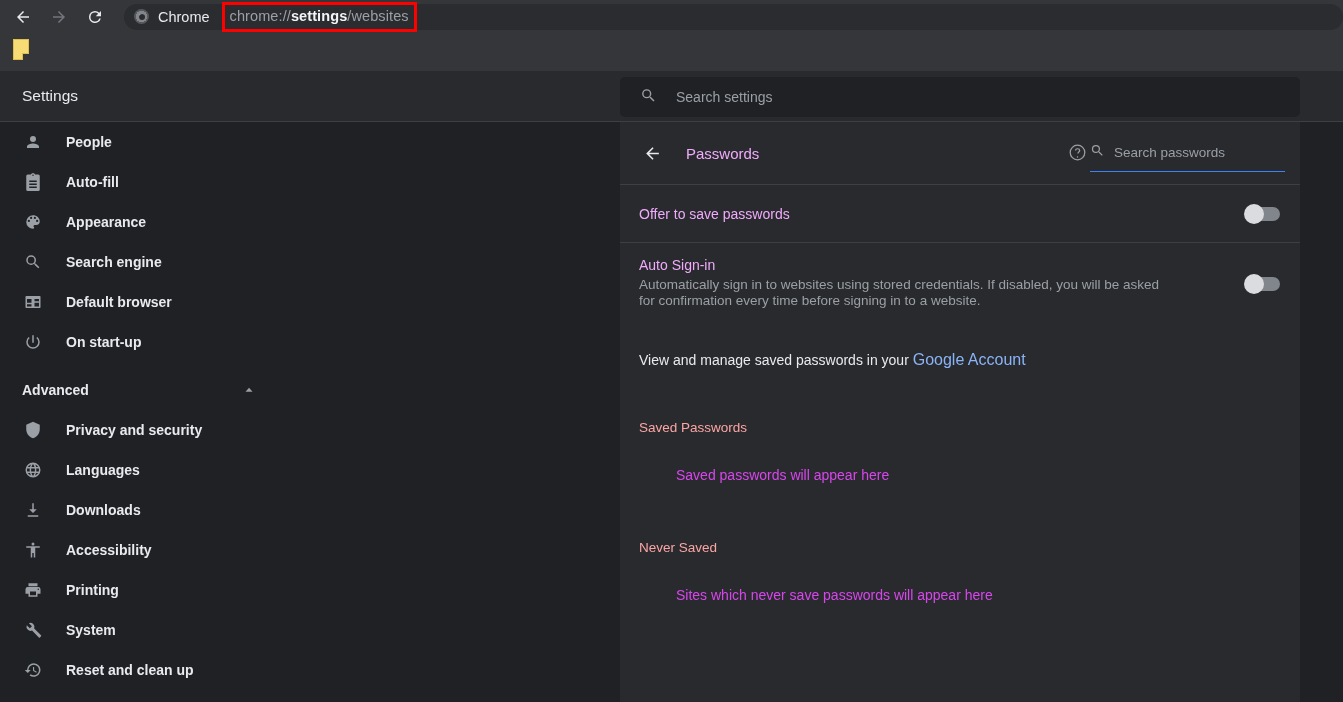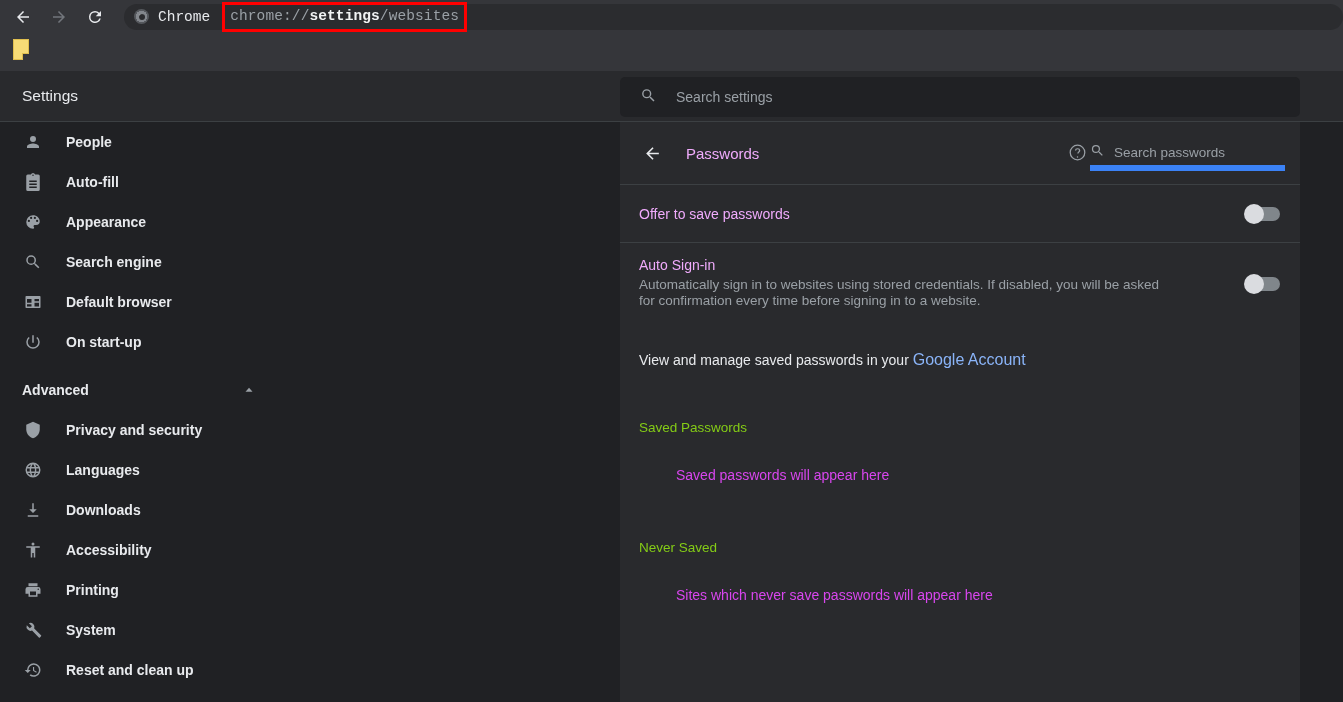--- a/index.html
+++ b/index.html
@@ -30,21 +30,20 @@
 
   #omnibox {
     margin-left:14px;
     height:26px;
     background:#2b2c2f;
     border-radius:13px;
     display:flex; align-items:center;
     padding:0 2px 0 10px;
     flex:1 1 auto;
     max-width:1290px;
-    font-family:Liberation Mono, monospace;
   }
   #chrome-logo {
     width:15px; height:15px; border-radius:50%;
     background:radial-gradient(circle at 50% 50%, #cfd2d6 0 26%, #83878d 27% 54%, #55585d 55% 100%);
     position:relative; flex:0 0 auto;
   }
   #chrome-logo::after{
     content:""; position:absolute; left:50%; top:50%;
     width:6px; height:6px; margin:-3px 0 0 -3px;
     border-radius:50%; background:#2b2c2f;
@@ -154,22 +153,22 @@
   #pw-header {
     height:62px; display:flex; align-items:center; position:relative;
   }
   #pw-back { margin-left:20px; width:24px; height:24px;
              display:flex; align-items:center; justify-content:center; color:#e8eaed; }
   #pw-title { color:#f0abfc; font-size:15px; font-weight:normal; margin-left:22px; }
   #pw-help { position:absolute; right:213px; top:21px; color:#9aa0a6; }
   #pw-search-wrap {
     position:absolute; right:15px; top:21px;
     display:flex; align-items:center;
-    border-bottom:6px solid #3b82f6;
-    width:195px; padding-bottom:3px;
+    border-bottom:1px solid #3b82f6;
+    width:195px; padding-bottom:9px;
   }
   #pw-search-wrap .mag { flex:0 0 auto; color:#9aa0a6; }
   #pw-search-input {
     background:transparent; border:0; outline:none;
     color:#9aa0a6; font-size:13.5px; margin-left:9px;
     font-family:"Liberation Sans", sans-serif; width:160px;
   }
   #pw-search-input::placeholder { color:#9aa0a6; opacity:1; }
 
   .row {
@@ -195,21 +194,21 @@
     width:20px; height:20px; border-radius:50%;
     background:#dadce0;
   }
   #toggle-autosignin-wrap { margin-top:20px; }
 
   #manage-row { padding:0 19px; margin-top:26px; }
   #manage-text { color:#e8eaed; font-size:14px; }
   #manage-link { color:#8ab4f8; text-decoration:none; }
 
   .section-head {
-    color:#84cc16; font-size:13.5px; padding-left:19px;
+    color:#fca5a5; font-size:13.5px; padding-left:19px;
   }
   #saved-head { margin-top:51px; }
   #never-head { margin-top:57px; }
   .empty-text {
     color:#d946ef; font-size:14px; padding-left:56px;
   }
   #saved-empty { margin-top:32px; }
   #never-empty { margin-top:32px; }
 </style>
 </head>

